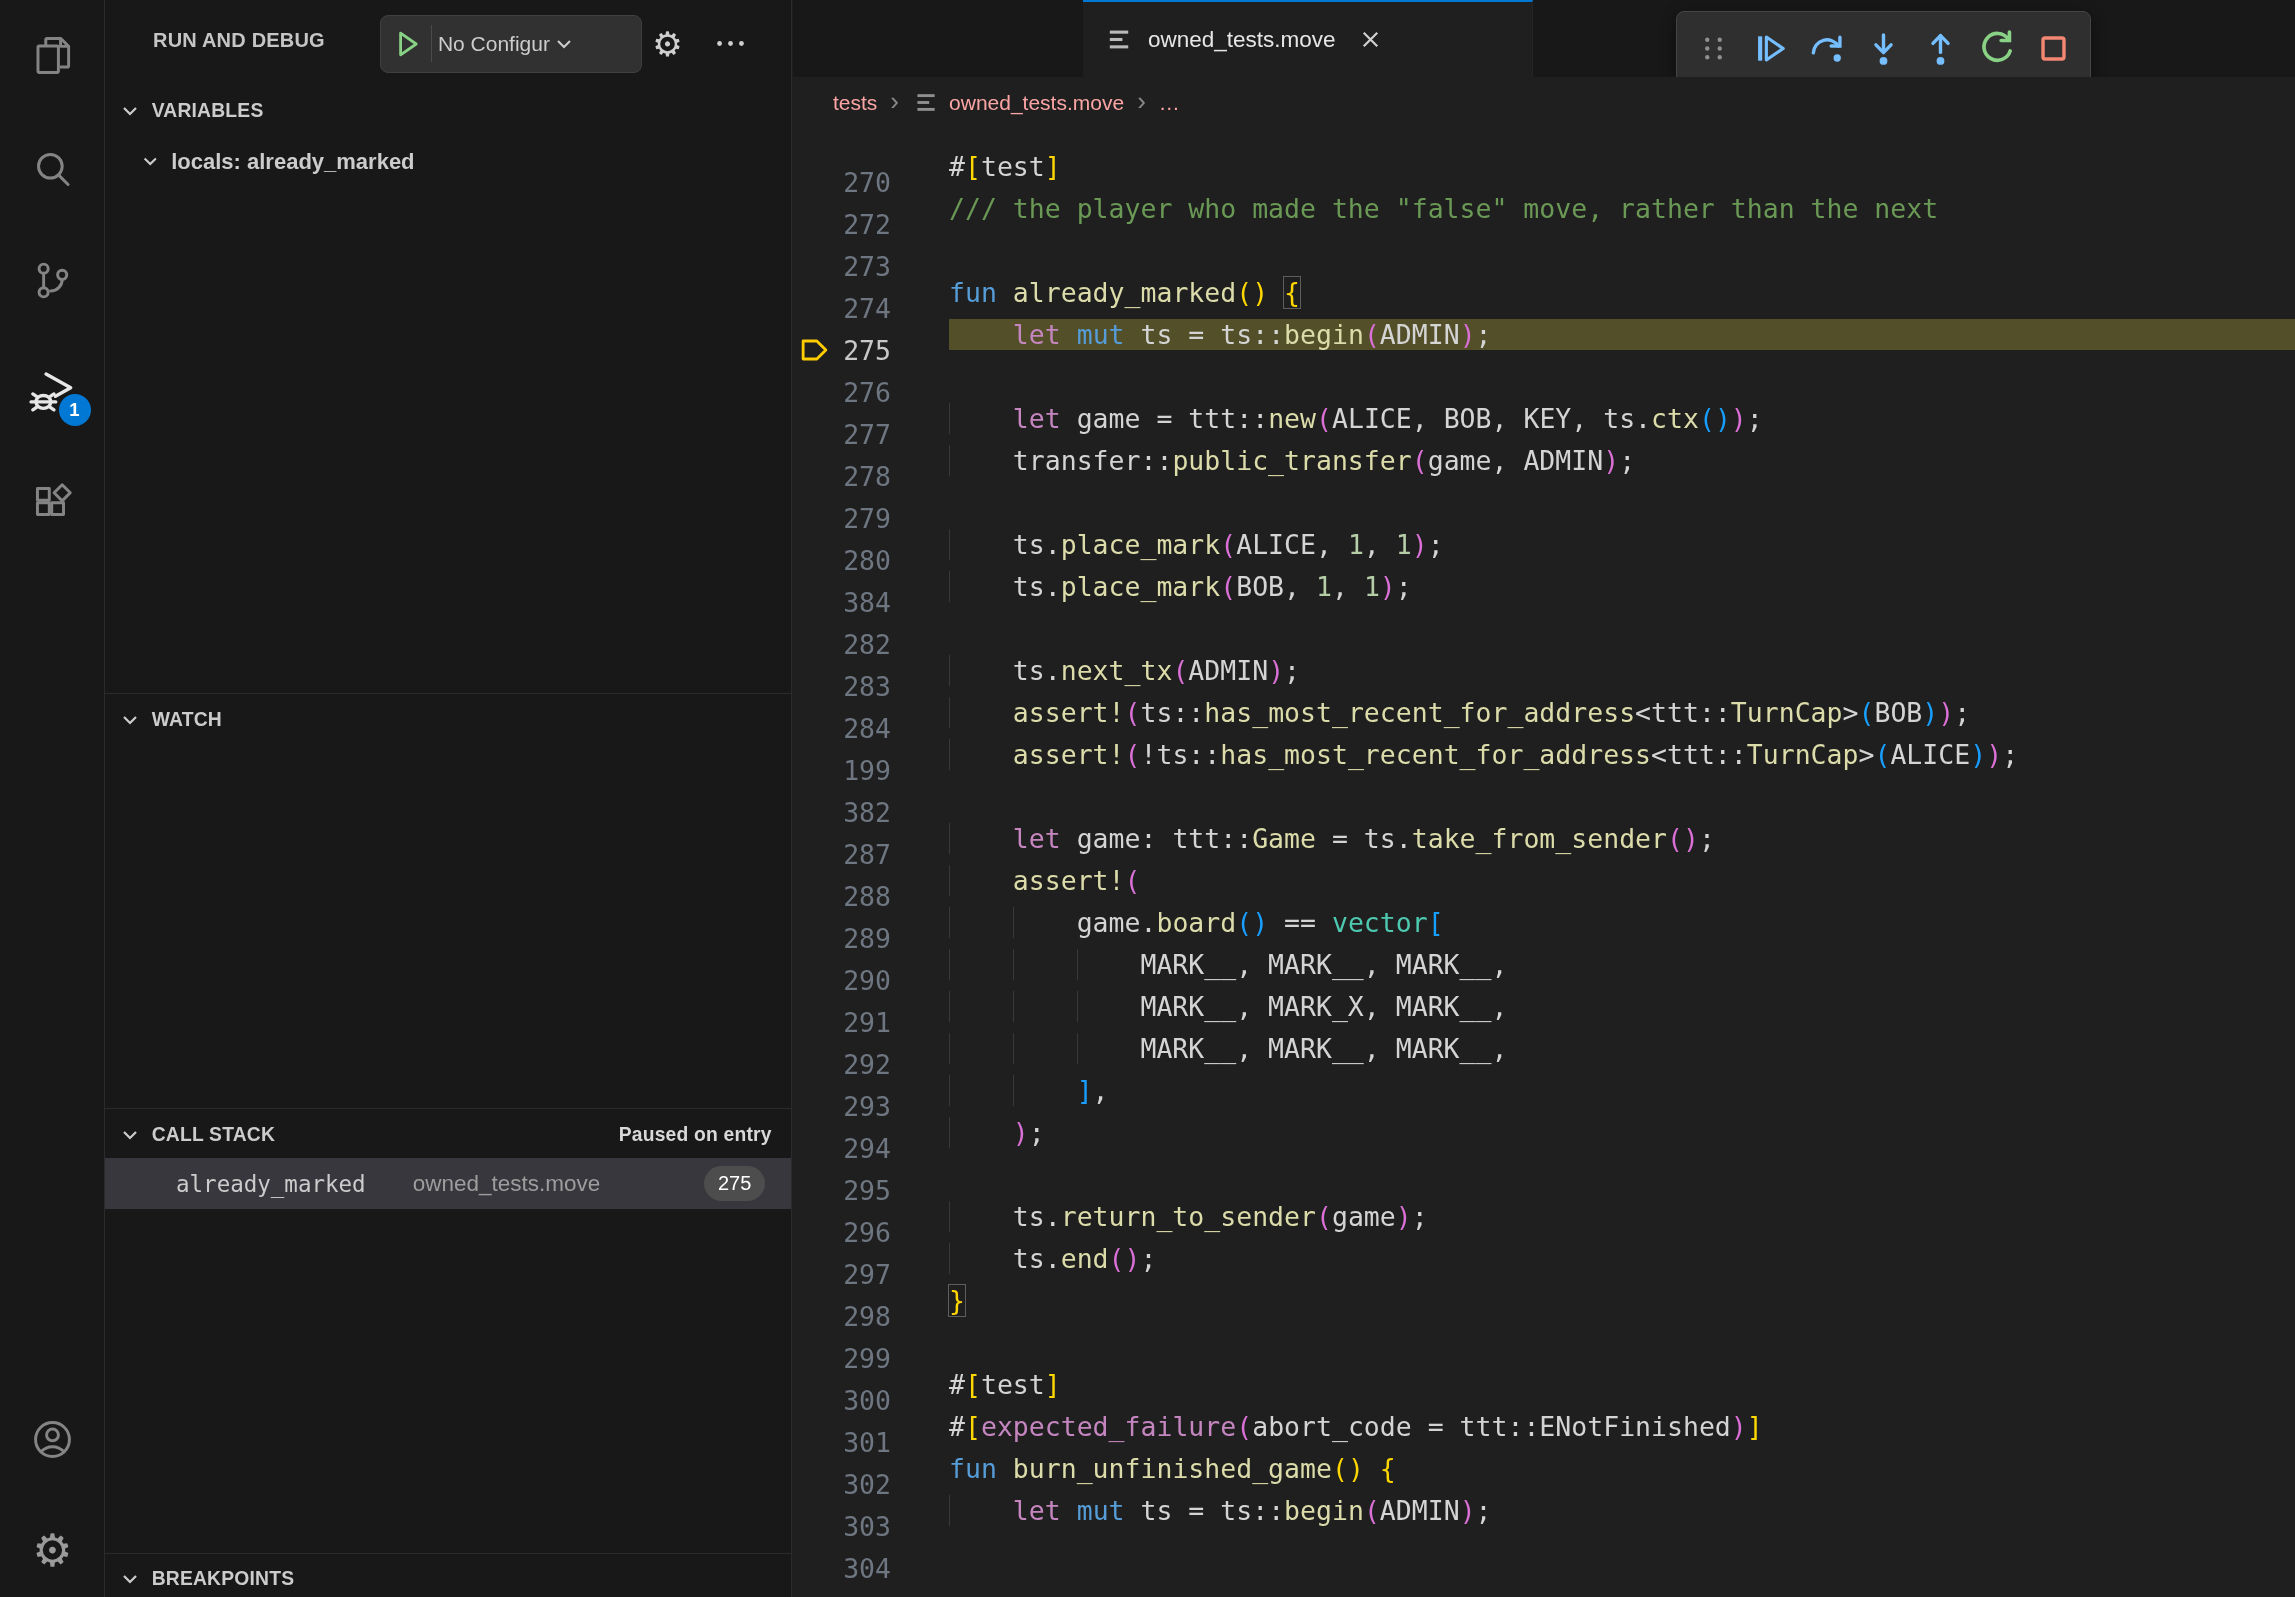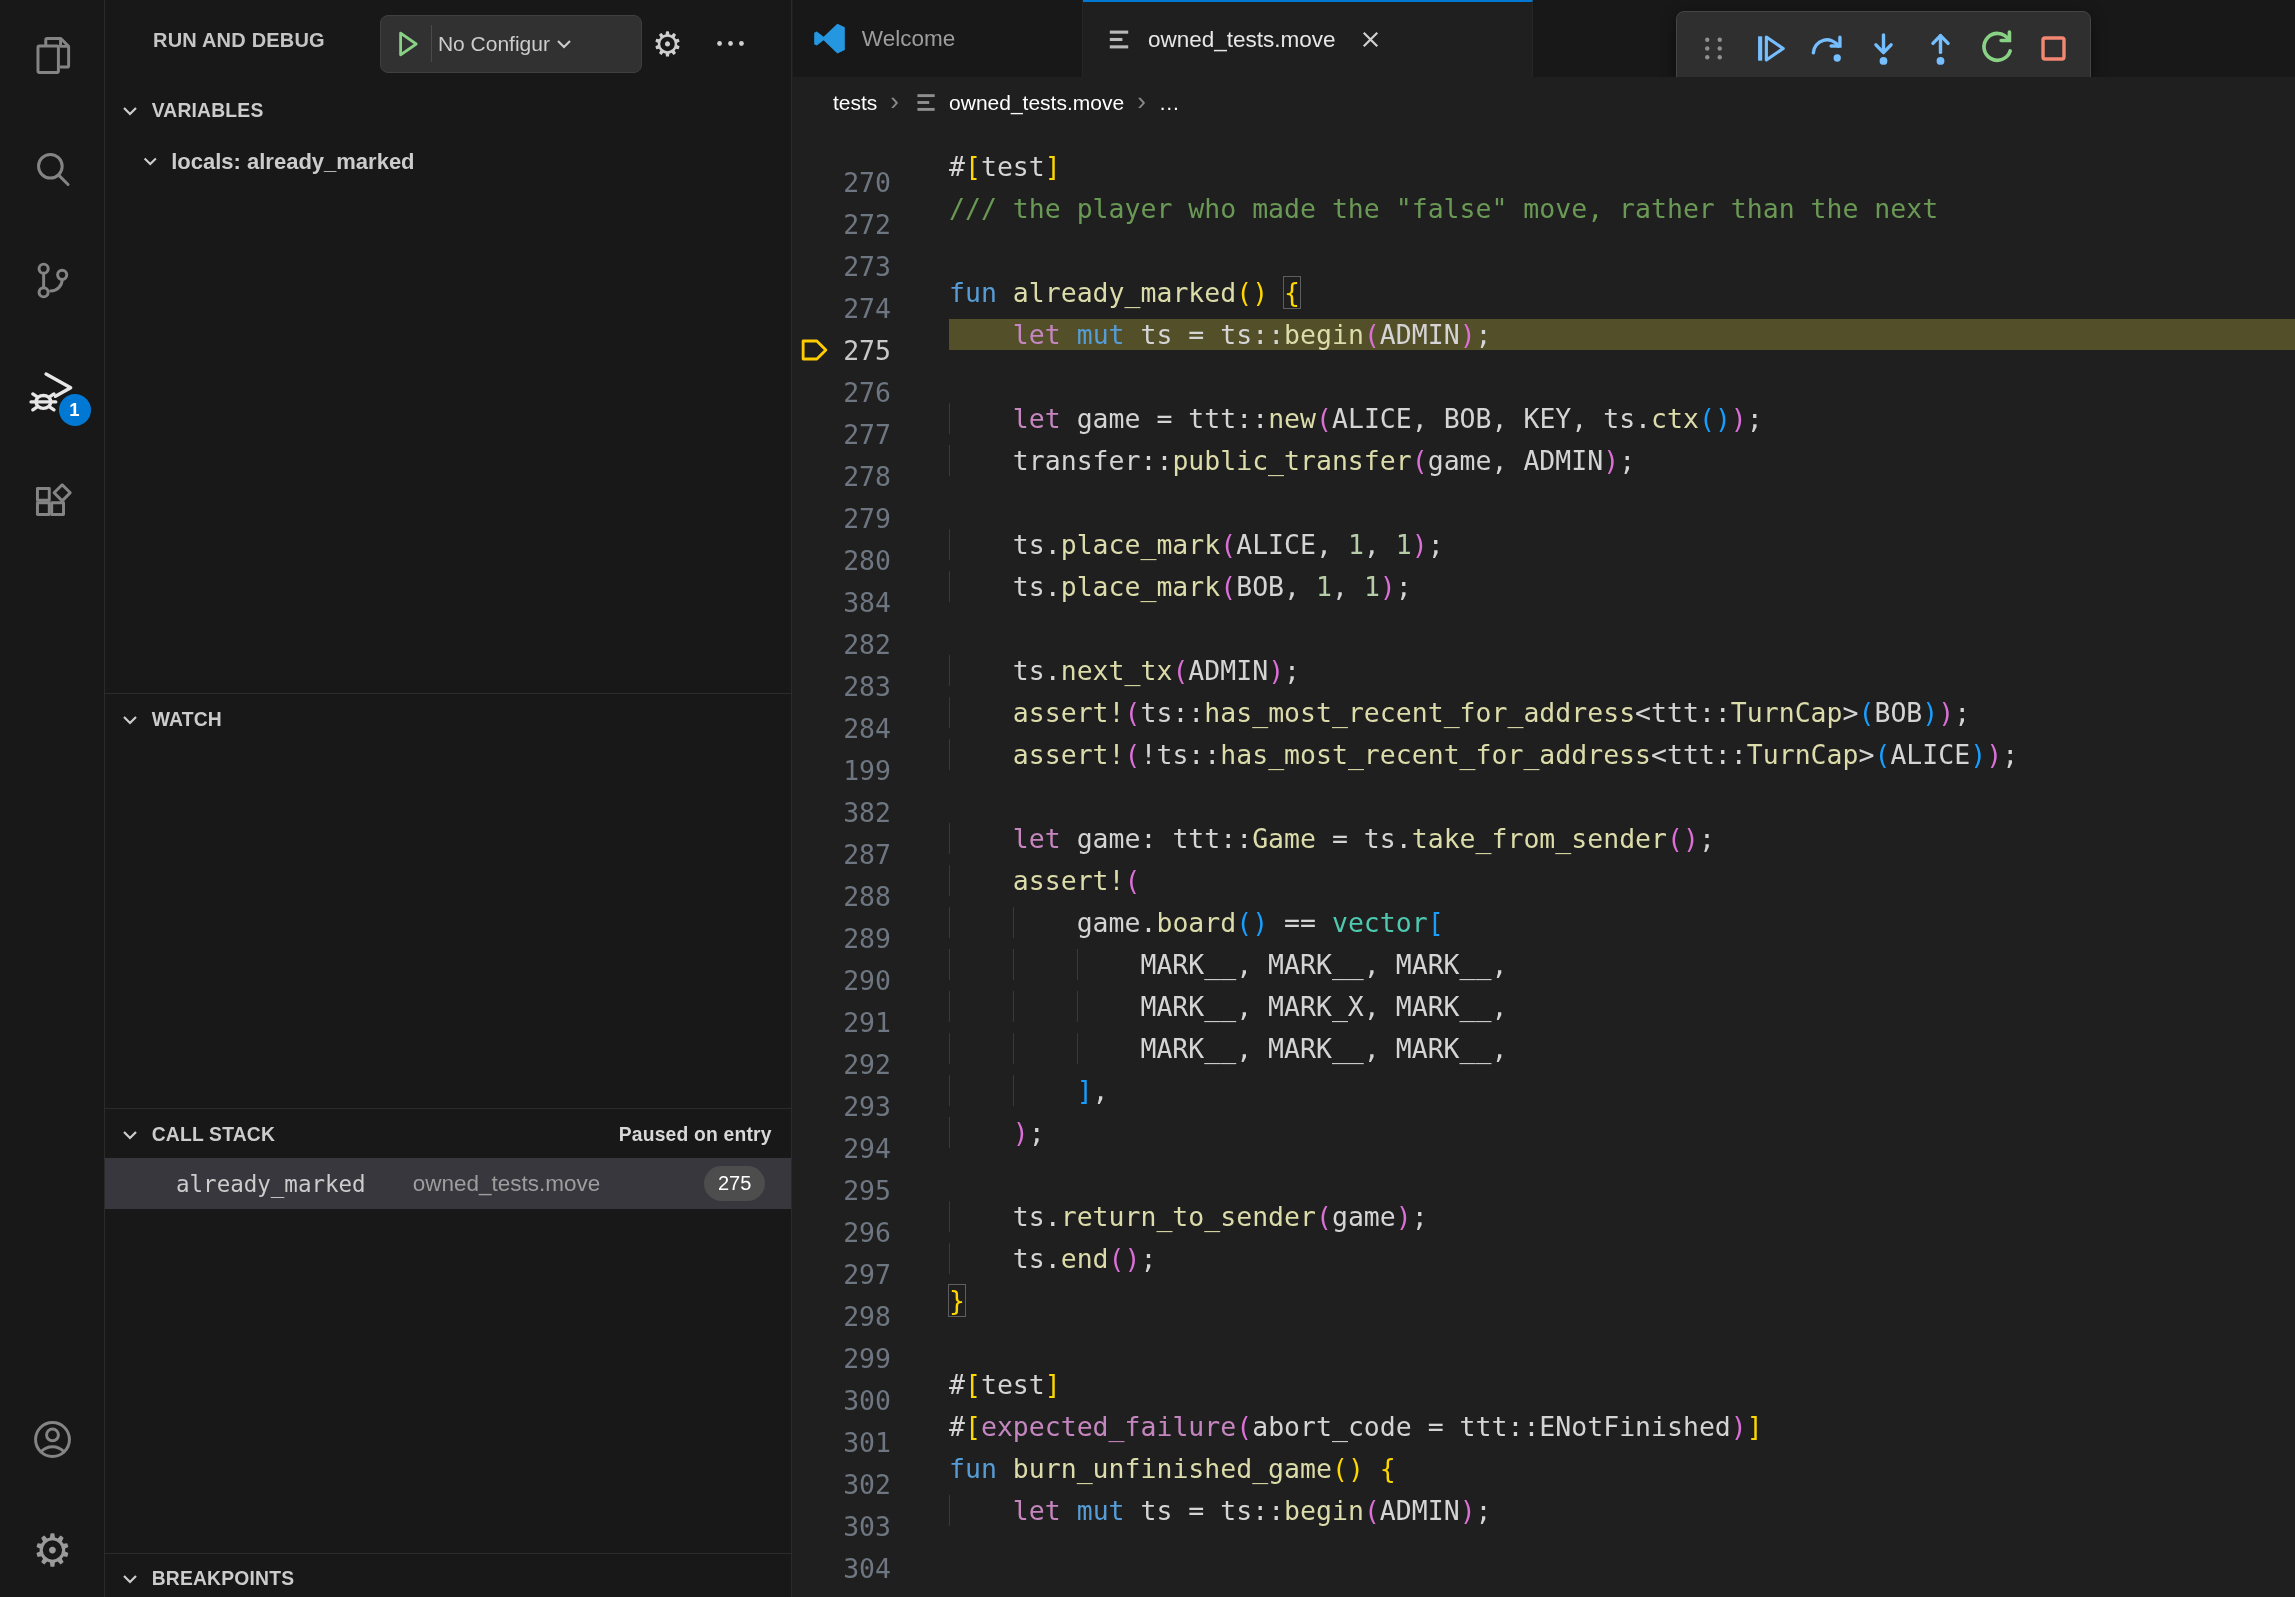--- a/index.html
+++ b/index.html
@@ -47,21 +47,21 @@
   .tab2 svg.fico{margin-left:21px;}
   .close-x{margin-left:21px;display:flex;align-items:center;}
 
   
   .dtb{position:absolute;left:883px;top:11.3px;width:415px;height:74px;background:#2f2f30;border:0.8px solid #454545;
        border-radius:8px;box-shadow:0 4.8px 14.5px rgba(0,0,0,.45);display:flex;align-items:center;justify-content:space-evenly;padding:0 4.8px;}
   .tbtn{width:50px;height:58px;display:flex;align-items:center;justify-content:center;border-radius:6.4px;}
 
   
   .bc{position:absolute;left:0;top:77px;right:0;height:51px;display:flex;align-items:center;padding-left:40px;background:#1f1f1f;}
-  .bc-item{font-size:21px;color:#ffffff;white-space:nowrap;}
+  .bc-item{font-size:21px;color:#fca5a5;white-space:nowrap;}
   .bc-sep{font-size:26px;color:#8a8a8a;margin:0 13px;line-height:1;transform:translateY(-2.4px);}
   .bc svg{margin-right:8px;}
 
   
   .editor{position:absolute;left:0;top:129px;right:0;bottom:0;padding-top:11.3px;overflow:hidden;}
   .line{height:42px;display:flex;align-items:flex-end;}
   .g{position:relative;width:156px;flex:none;}
   .num{position:absolute;right:58px;top:50%;transform:translateY(-50%);
        font-family:"DejaVu Sans Mono",monospace;font-size:26.5px;color:#6e7681;}
   .mark{position:absolute;left:6.4px;top:50%;transform:translateY(-50%);}
@@ -200,26 +200,20 @@
     <div class="sec-h" style="top:1560px">
       <svg viewBox="0 0 16 16" width="24" height="24">
         <path d="M4 6l4 4 4-4" fill="none" stroke="#cccccc" stroke-width="1.5"></path>
         </svg>
       <span>BREAKPOINTS</span>
     </div>
   </div>
 
   <div class="main">
     <div class="tabbar">
-      <div class="tab tab1">
-        <svg viewBox="0 0 16 16" width="35" height="35">
-          <path d="M11.6 1.2L5.3 7.2 2.2 4.8 1 5.4v5.2l1.2.6 3.1-2.4 6.3 6 3.4-1.6V2.8z" fill="#2596e0"></path>
-        </svg>
-        <span class="tab-label">Welcome</span>
-      </div>
       <div class="tab tab2">
         <svg class="fico" viewBox="0 0 16 16" width="31" height="31">
           <g stroke="#b9b9b9" stroke-width="1.6">
               <path d="M3 4.2h9.5"></path>
               <path d="M3 8h6.5"></path>
               <path d="M3 11.8h9.5"></path>
             </g>
         </svg>
         <span class="tab-label">owned_tests.move</span>
         <span class="close-x">

